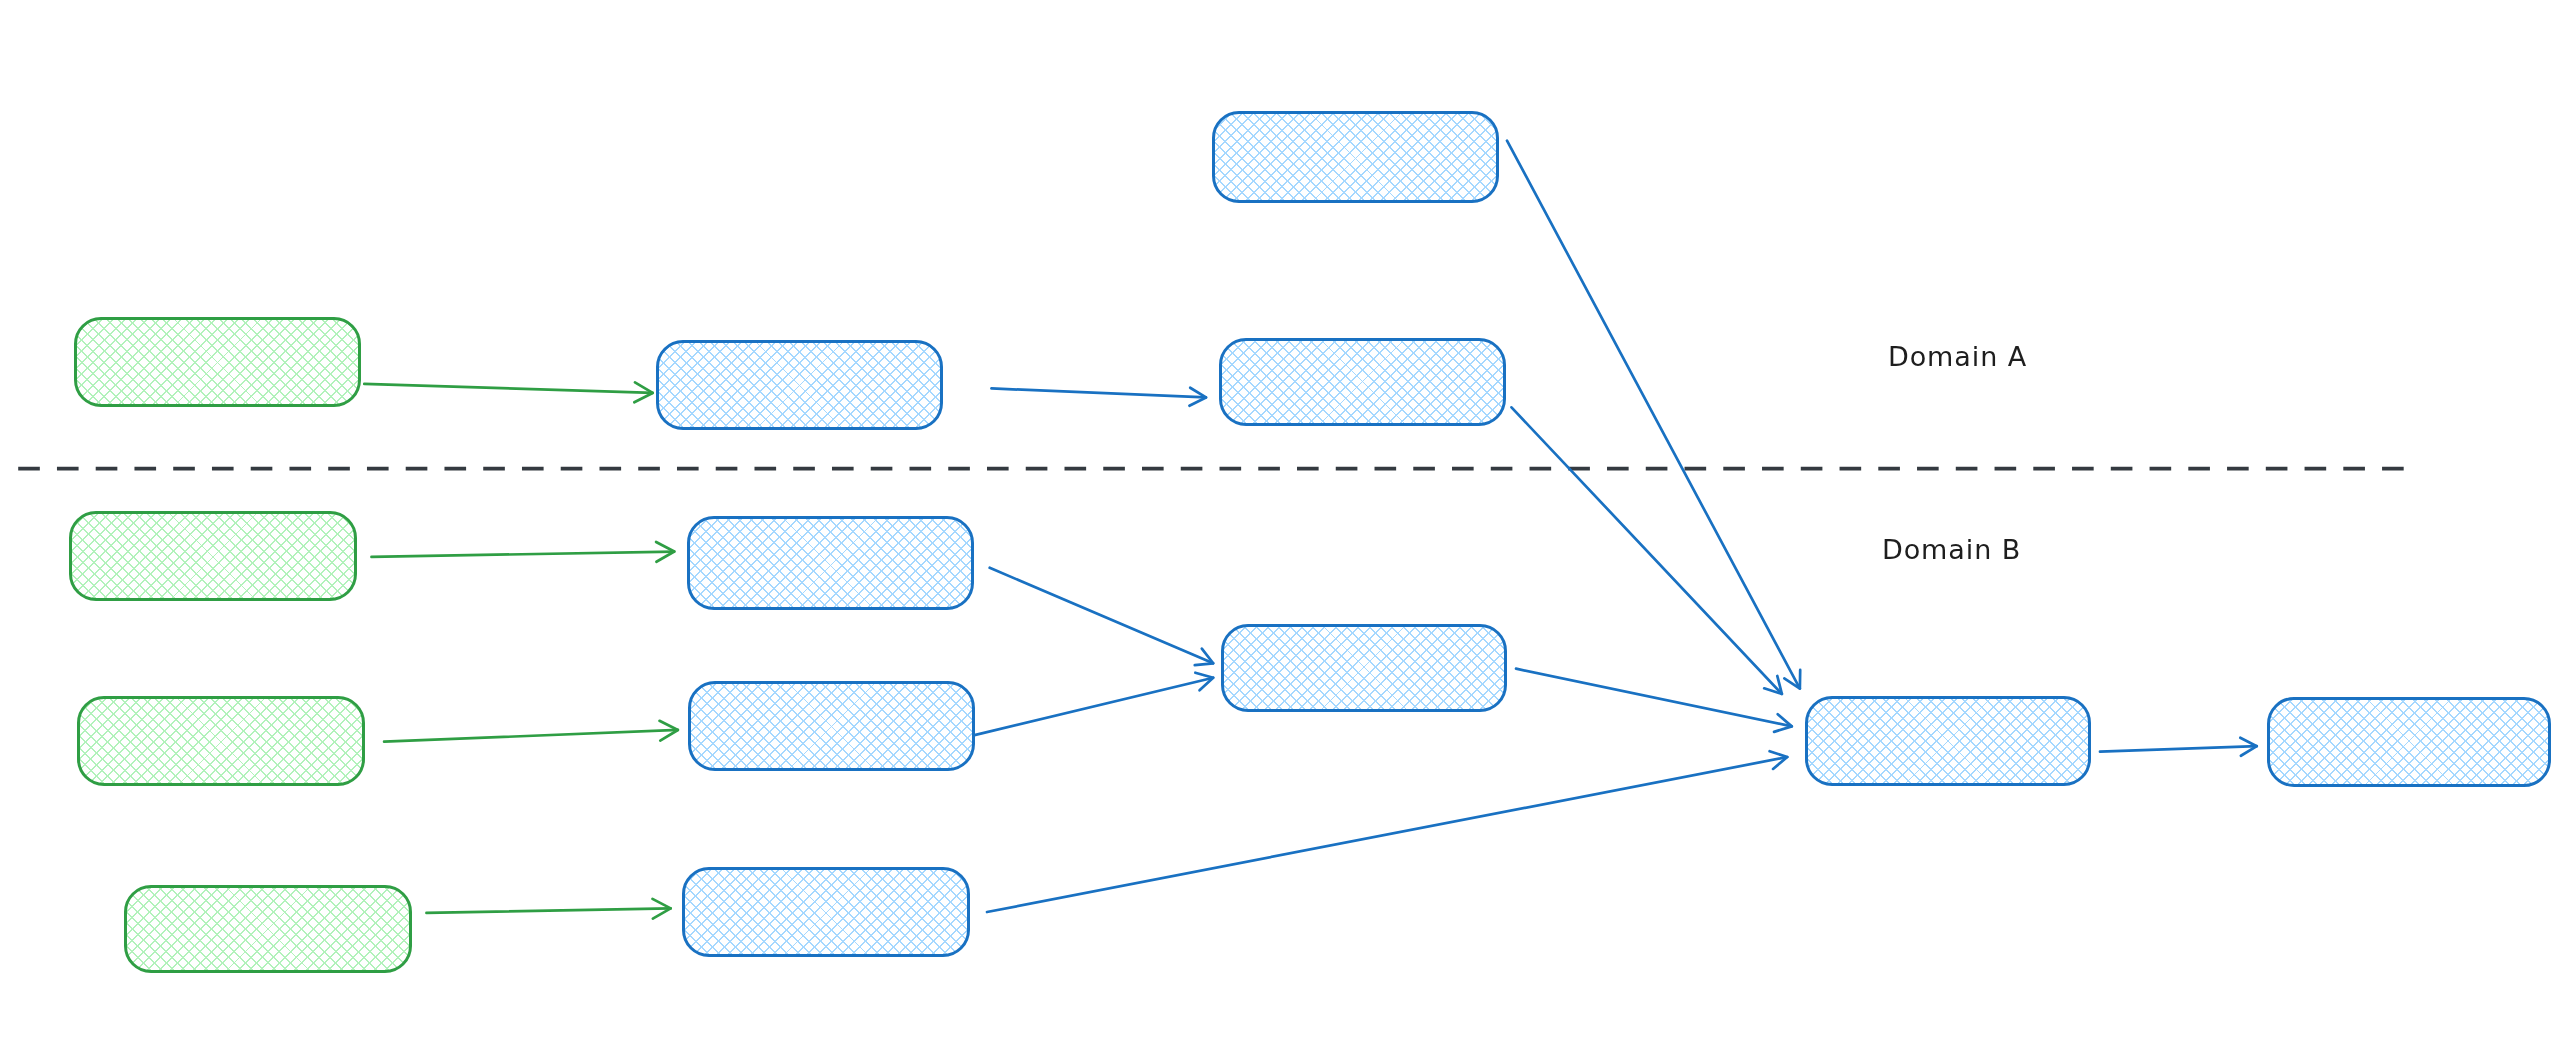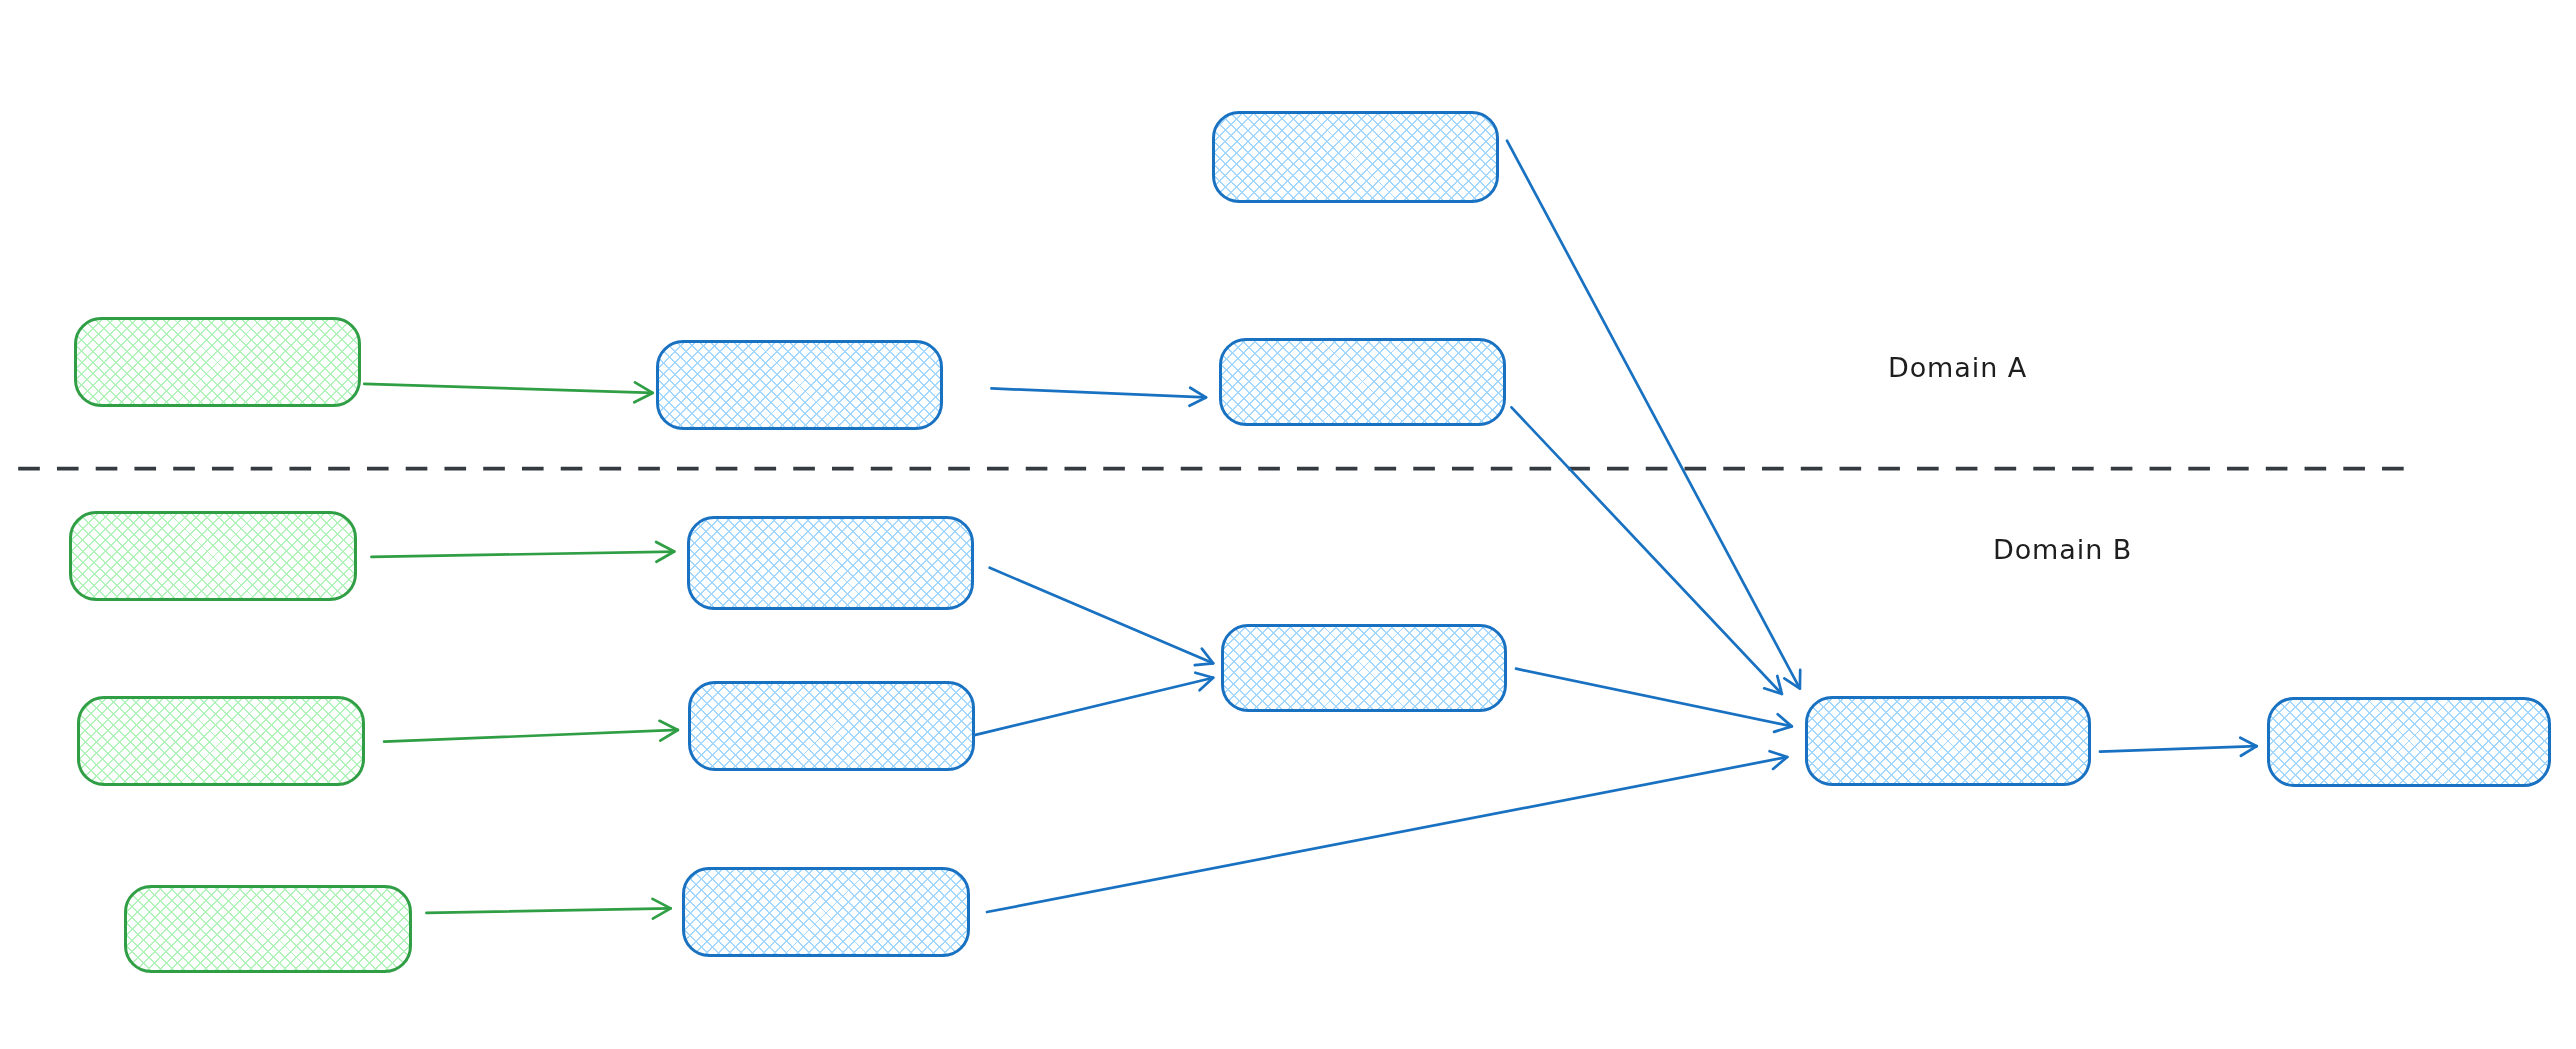--- a/index.html
+++ b/index.html
@@ -71,22 +71,22 @@
   #n-green-b1    { left: 69px;   top: 511px;  width: 288px; height: 90px; }
   #n-blue-b1     { left: 687px;  top: 516px;  width: 287px; height: 94px; }
   #n-green-b2    { left: 77px;   top: 696px;  width: 288px; height: 90px; }
   #n-blue-b2     { left: 688px;  top: 681px;  width: 287px; height: 90px; }
   #n-blue-merge  { left: 1221px; top: 624px;  width: 286px; height: 88px;  }
   #n-green-b3    { left: 124px;  top: 885px;  width: 288px; height: 88px;  }
   #n-blue-b3     { left: 682px;  top: 867px;  width: 288px; height: 90px; }
   #n-blue-hub    { left: 1805px; top: 696px;  width: 286px; height: 90px; }
   #n-blue-output { left: 2267px; top: 697px;  width: 284px; height: 90px; }
 
-  #label-domain-a { left: 1888px; top: 352px; }
-  #label-domain-b { left: 1993px; top: 534px; }
+  #label-domain-a { left: 1888px; top: 341px; }
+  #label-domain-b { left: 1882px; top: 534px; }
 </style>
 </head>
 <body>
 
 <div class="canvas">
 
   <svg class="overlay" xmlns="http://www.w3.org/2000/svg" viewBox="0 0 2858 1164" width="2576" height="1049">
     <defs>
       <marker id="ah-blue" markerUnits="userSpaceOnUse" markerWidth="48" markerHeight="48" viewBox="-24 -24 48 48" refX="0" refY="0" orient="auto">
         <path class="ah blue-ah" d="M -18 -10 L 0 0 L -18 10"></path>

